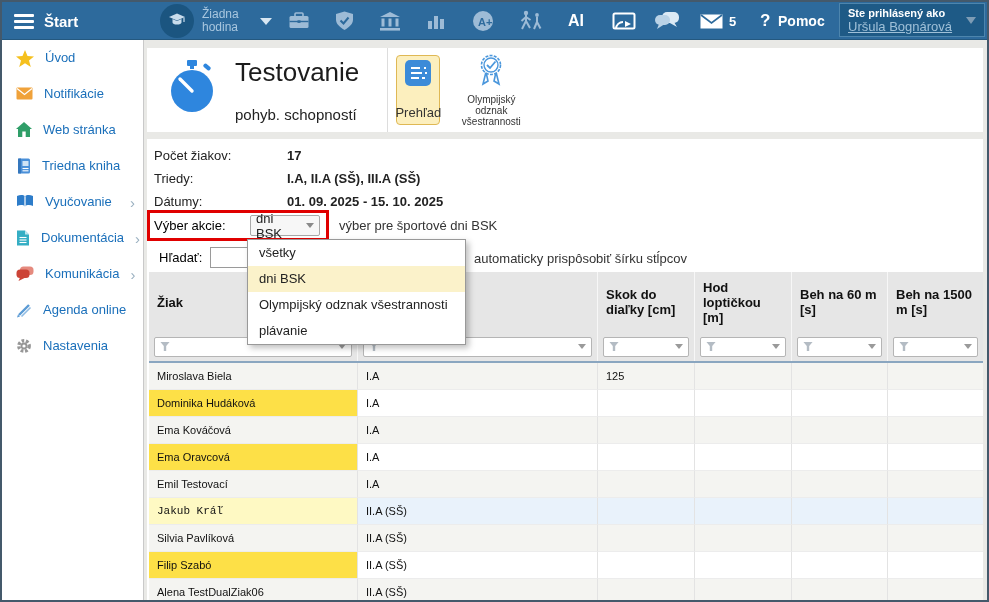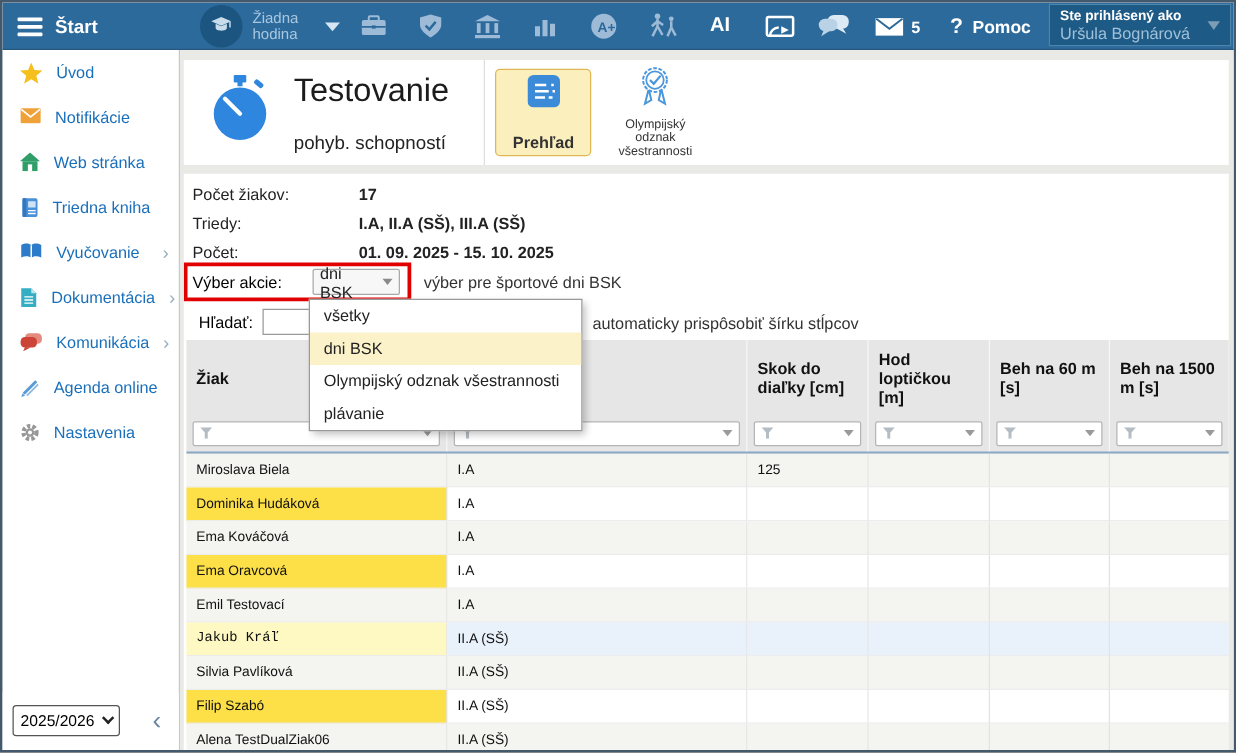--- a/index.html
+++ b/index.html
@@ -24,21 +24,21 @@
   .tb-icon { justify-content:center; }
   .tb-ai { left:566px; font-weight:bold; font-size:16px; }
   .tb-mailnum { left:727px; font-size:13px; font-weight:bold; }
   .tb-q { left:758px; font-weight:bold; font-size:17px; }
   .tb-pomoc { left:776px; font-weight:bold; font-size:14px; }
   .userbox { position:absolute; right:2px; top:1px; bottom:2px; width:146px;
              background:#1e5a86; border:1px solid #4d85ad; padding:3px 8px;
              display:flex; align-items:center; cursor:pointer; }
   .userbox .utxt { flex:1; }
   .userbox .u1 { font-size:11px; font-weight:bold; color:#fff; }
-  .userbox .u2 { font-size:13px; color:#9fc0d8; }
+  .userbox .u2 { font-size:13px; color:#9fc0d8;text-decoration:underline; }
   .userbox .caret-down { border-top-color:#7d9cb5; border-left-width:5px; border-right-width:5px; }
 
   
   .sidebar { position:absolute; left:0; top:38px; bottom:0; width:142px; background:#fff;
              border-right:1px solid #c9c9c9; padding-top:10px; z-index:10; }
   .side-item { height:36px; display:flex; gap:11px; padding:0 8px 0 14px;
                cursor:pointer; }
   .side-item .lbl { color:#1a6fba; font-size:13px; flex:1; white-space:nowrap; }
   .side-item .sub { color:#9ab0c0; font-size:15px; }
   .side-bottom { position:absolute; left:0; right:0; bottom:0; height:46px; background:#fff; }
@@ -53,23 +53,23 @@
 
   
   .main { position:absolute; left:143px; top:38px; right:0; bottom:0; background:#e9e9e6; }
   .card { position:absolute; background:#fff; }
   .header-card { left:2px; top:8px; right:4px; height:84px; display:flex; align-items:center; }
   .stopwatch { margin-left:20px; }
   .title-block { margin-left:18px; }
   .page-title { font-size:26px; color:#1c1c1c; }
   .page-subtitle { font-size:15px; color:#222; margin-top:18px; }
   .vdiv { width:1px; align-self:stretch; background:#ddd; margin-left:28px; }
-  .tab-prehlad { margin-left:8px; width:77px; height:70px; background:#fcefbe;
+  .tab-prehlad { margin-left:8px; width:44px; height:70px; background:#fcefbe;
                  border:1px solid #dfb854; border-radius:4px; display:flex; flex-direction:column;
-                 align-items:center; justify-content:center; gap:15px; cursor:pointer;font-weight:bold; }
+                 align-items:center; justify-content:center; gap:15px; cursor:pointer; }
   .tab-prehlad .tlbl { font-size:13px; color:#333; }
   .badge-olymp { margin-left:12px; width:78px; display:flex; flex-direction:column; align-items:center;
                  gap:2px; cursor:pointer; }
   .badge-olymp .blbl { font-size:10px; color:#333; text-align:center; line-height:11px; }
 
   .info-card { left:2px; top:99px; right:4px; bottom:0; overflow:hidden; }
   .info-row { position:absolute; left:7px; display:flex; font-size:13px; color:#222; }
   .info-row .il { width:133px; }
   .info-row .iv { font-weight:bold; }
   .redbox { position:absolute; left:0; top:71px; display:flex; align-items:center;
@@ -305,27 +305,20 @@
     </div>
     <div class="side-item">
       <span><svg width="16" height="16" viewBox="0 0 16 16">
             <circle cx="8" cy="8" r="5.2" fill="none" stroke="#979797" stroke-width="3.4" stroke-dasharray="2.6 1.7"></circle>
             <circle cx="8" cy="8" r="3.4" fill="#979797"></circle>
             <circle cx="8" cy="8" r="1.6" fill="#fff"></circle>
           </svg></span>
       <span class="lbl">Nastavenia</span>
     </div>
 
-    <div class="side-bottom">
-      <div class="year-select">
-        <span>2025/2026</span>
-        <span class="vcar"></span>
-      </div>
-      <div class="collapse-ch">‹</div>
-    </div>
   </div>
 
   <div class="main">
 
     <div class="card header-card">
       <span class="stopwatch">
         <svg width="50" height="56" viewBox="0 0 50 56">
             <rect x="20" y="0" width="10" height="6" rx="1" fill="#2e86de"></rect>
             <rect x="23" y="5" width="4" height="4" fill="#2e86de"></rect>
             <rect x="36" y="5" width="8" height="4" rx="1.5" fill="#2e86de" transform="rotate(40 40 7)"></rect>
@@ -369,21 +362,21 @@
     <div class="card info-card">
       <div class="info-row" style="top:9px">
         <span class="il">Počet žiakov:</span>
           <span class="iv">17</span>
       </div>
       <div class="info-row" style="top:32px">
         <span class="il">Triedy:</span>
           <span class="iv">I.A, II.A (SŠ), III.A (SŠ)</span>
       </div>
       <div class="info-row" style="top:55px">
-        <span class="il">Počet:</span>
+        <span class="il">Dátumy:</span>
           <span class="iv">01. 09. 2025 - 15. 10. 2025</span>
       </div>
 
       <div class="redbox">
         <span class="il">Výber akcie:</span>
         <div class="mini-select">
           <span class="txt">dni BSK</span>
           <span class="caret-down"></span>
         </div>
       </div>

